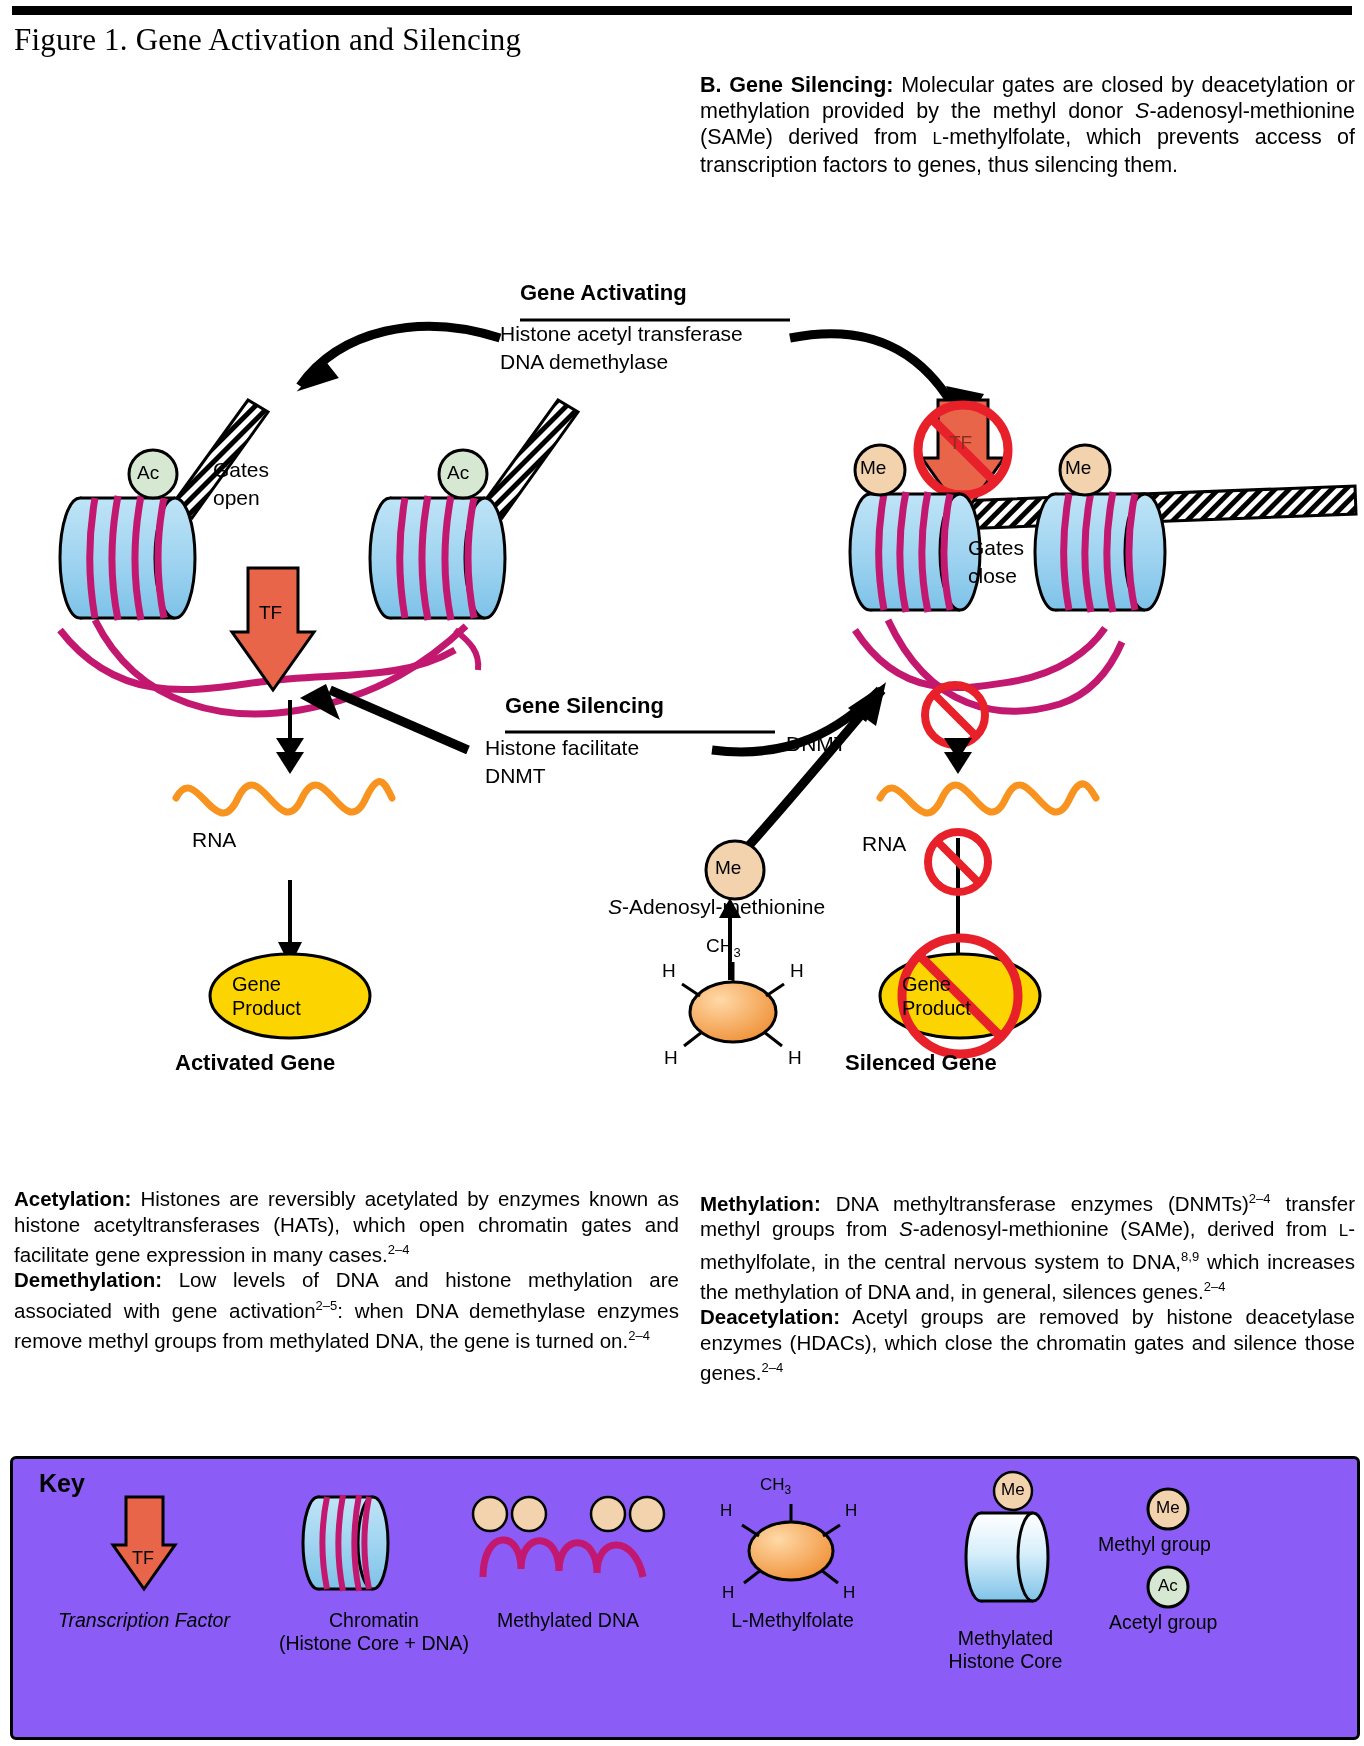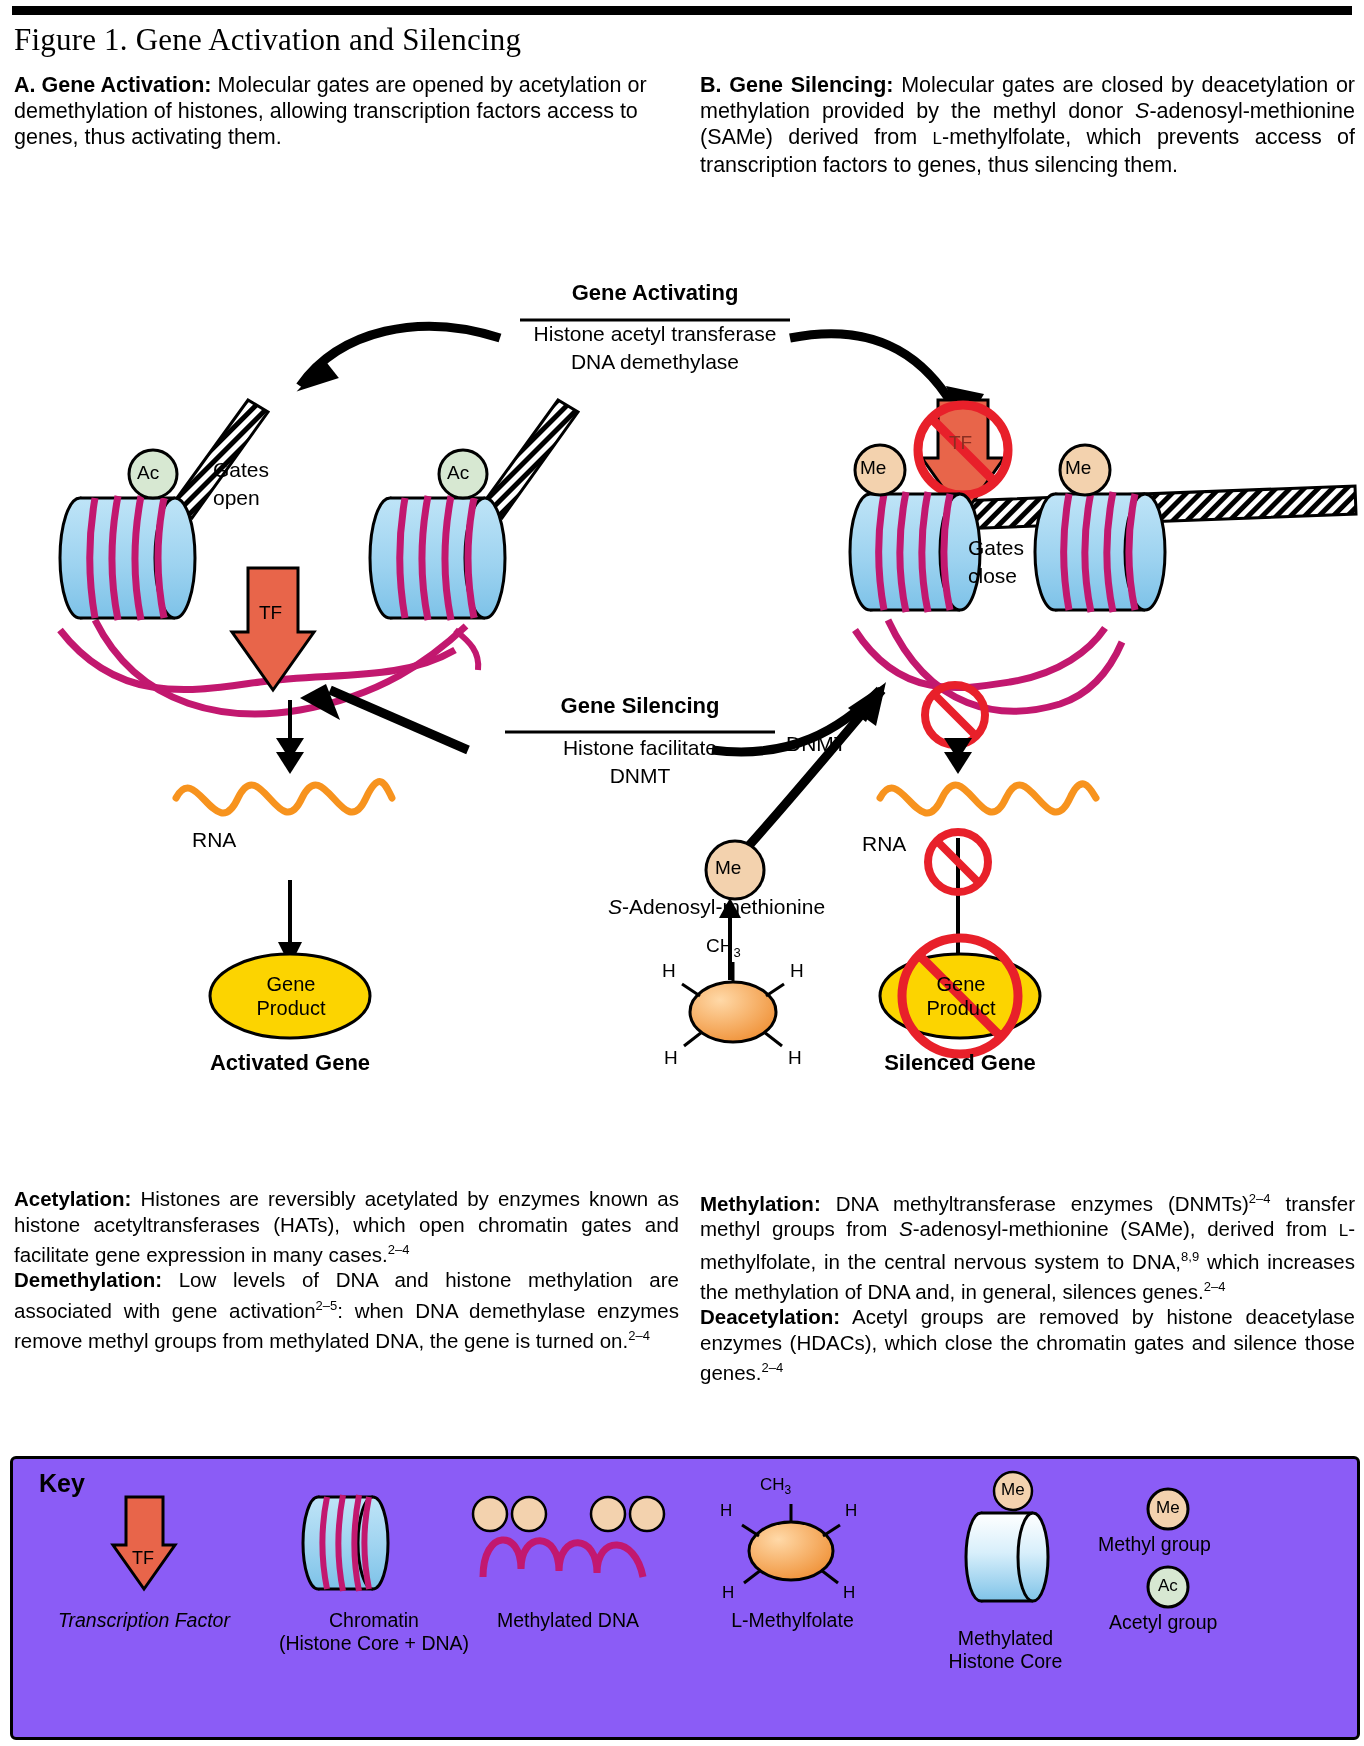--- a/index.html
+++ b/index.html
@@ -21,34 +21,31 @@
   .bottomB{position:absolute;left:700px;top:1186px;width:655px;font-size:20.5px;line-height:25.5px;text-align:justify;}
   sup{font-size:13px;vertical-align:super;}
 
   .keybox{position:absolute;left:10px;top:1456px;width:1344px;height:278px;border:3px solid #000;border-radius:6px;background:#8b5cf6;}
   .keylabel{position:absolute;left:26px;top:10px;font-size:25px;font-weight:bold;}
   .kcap{position:absolute;text-align:center;font-size:19.5px;line-height:23px;}
 
   
   .lbl{position:absolute;font-size:21px;}
   .lblb{position:absolute;font-size:22px;font-weight:bold;}
-  .ctr{text-align:center;}
+  .ctr{text-align:left;}
   svg{overflow:visible;}
 </style>
 </head>
 <body>
 
 <div class="page">
 
   <div class="topbar"></div>
   <div class="figtitle">Figure 1. Gene Activation and Silencing</div>
 
-  <div class="colA">
-    <span class="b">A. Gene Activation:</span><span> Molecular gates are opened by acetylation or demethylation of histones, allowing transcription factors access to genes, thus activating them.</span>
-  </div>
 
   <div class="colB">
     <span class="b">B. Gene Silencing:</span><span> Molecular gates are closed by deacetylation or methylation provided by the methyl donor </span><span class="it">S</span><span>-adenosyl-methionine (SAMe) derived from </span><span class="sc">L</span><span>-methylfolate, which prevents access of transcription factors to genes, thus silencing them.</span>
   </div>
 
   <div class="canvas">
     <svg width="1364" height="890" viewBox="0 0 1364 890">
       <defs>
         <linearGradient id="cyl" x1="0" y1="0" x2="0" y2="1">
           <stop offset="0%" stop-color="#bfe4f7"></stop>

